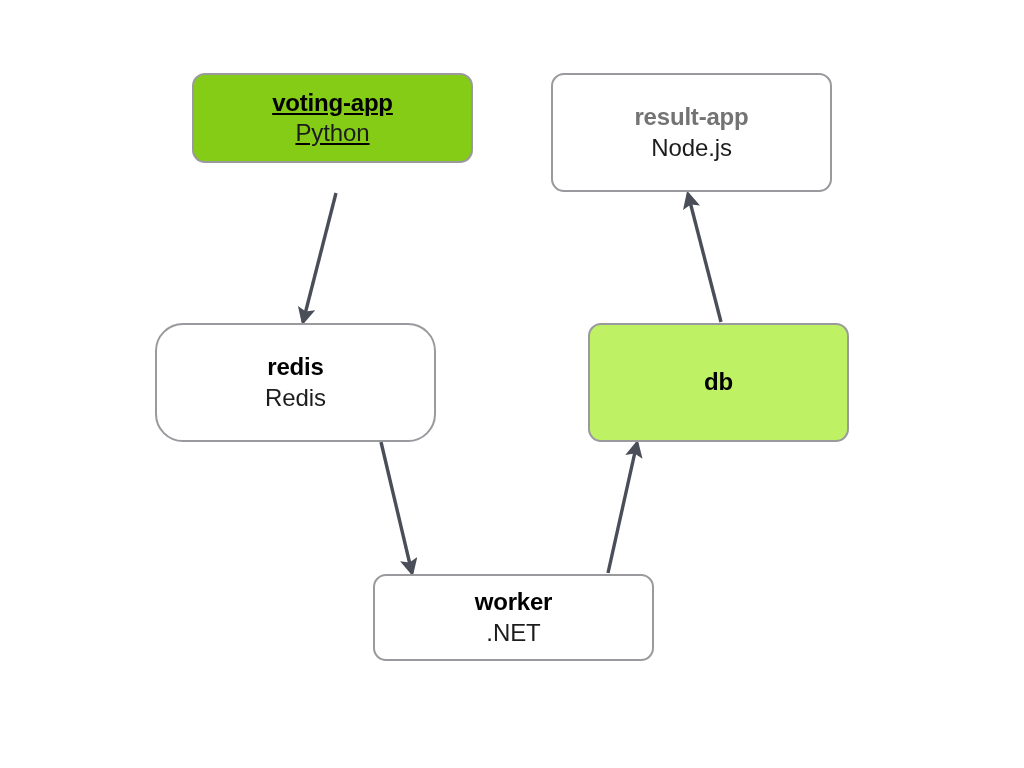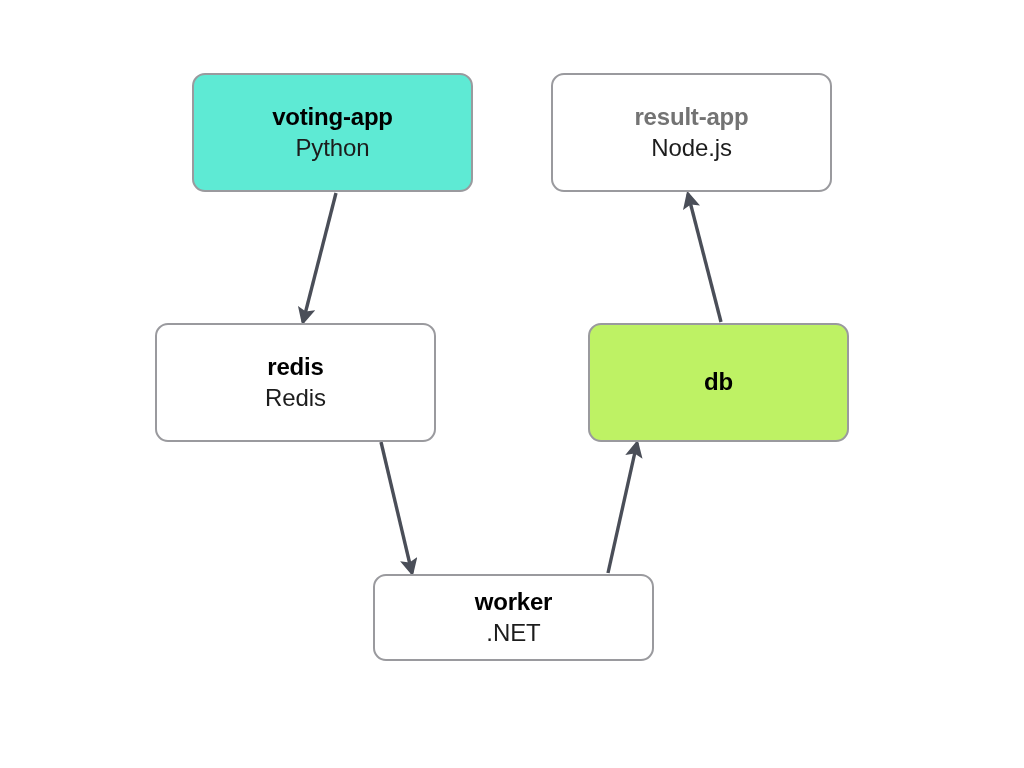--- a/index.html
+++ b/index.html
@@ -70,31 +70,31 @@
       </marker>
     </defs>
     <g id="edges-group">
         <line x1="336" y1="193" x2="303" y2="322" stroke="#4a4e58" stroke-width="3.4" stroke-linecap="butt" marker-end="url(#arrowhead)"></line>
         <line x1="381" y1="442" x2="412" y2="573" stroke="#4a4e58" stroke-width="3.4" stroke-linecap="butt" marker-end="url(#arrowhead)"></line>
         <line x1="608" y1="573" x2="637" y2="443" stroke="#4a4e58" stroke-width="3.4" stroke-linecap="butt" marker-end="url(#arrowhead)"></line>
         <line x1="721" y1="322" x2="688" y2="194" stroke="#4a4e58" stroke-width="3.4" stroke-linecap="butt" marker-end="url(#arrowhead)"></line>
       </g>
   </svg>
 
-  <div class="node" style="left: 192px; top: 73px; width: 281px; height: 119px; border-color: rgb(154, 154, 158); background: #5eead4;">
+  <div class="node" style="left: 192px; top: 73px; width: 281px; height: 90px; border-color: rgb(154, 154, 158); background: #84cc16; text-decoration: underline;">
     <div class="node-title" style="color: rgb(0, 0, 0);">voting-app</div>
     <div class="node-subtitle" style="color: rgb(28, 28, 28);">Python</div>
   </div>
 
   <div class="node" style="left: 551px; top: 73px; width: 281px; height: 119px; border-color: rgb(154, 154, 158); background: rgb(255, 255, 255);">
     <div class="node-title" style="color: #737373;">result-app</div>
     <div class="node-subtitle" style="color: rgb(28, 28, 28);">Node.js</div>
   </div>
 
-  <div class="node" style="left: 155px; top: 323px; width: 281px; height: 119px; border-color: rgb(154, 154, 158); background: rgb(255, 255, 255);">
+  <div class="node" style="left: 155px; top: 323px; width: 281px; height: 119px; border-color: rgb(154, 154, 158); background: rgb(255, 255, 255); border-radius: 28px;">
     <div class="node-title" style="color: rgb(0, 0, 0);">redis</div>
     <div class="node-subtitle" style="color: rgb(28, 28, 28);">Redis</div>
   </div>
 
   <div class="node" style="left: 588px; top: 323px; width: 261px; height: 119px; border-color: rgb(154, 154, 158); background: #bef264; text-align: right;">
     <div class="node-title" style="color: rgb(0, 0, 0);">db</div>
   </div>
 
   <div class="node" style="left: 373px; top: 574px; width: 281px; height: 87px; border-color: rgb(154, 154, 158); background: rgb(255, 255, 255);">
     <div class="node-title" style="color: rgb(0, 0, 0);">worker</div>

